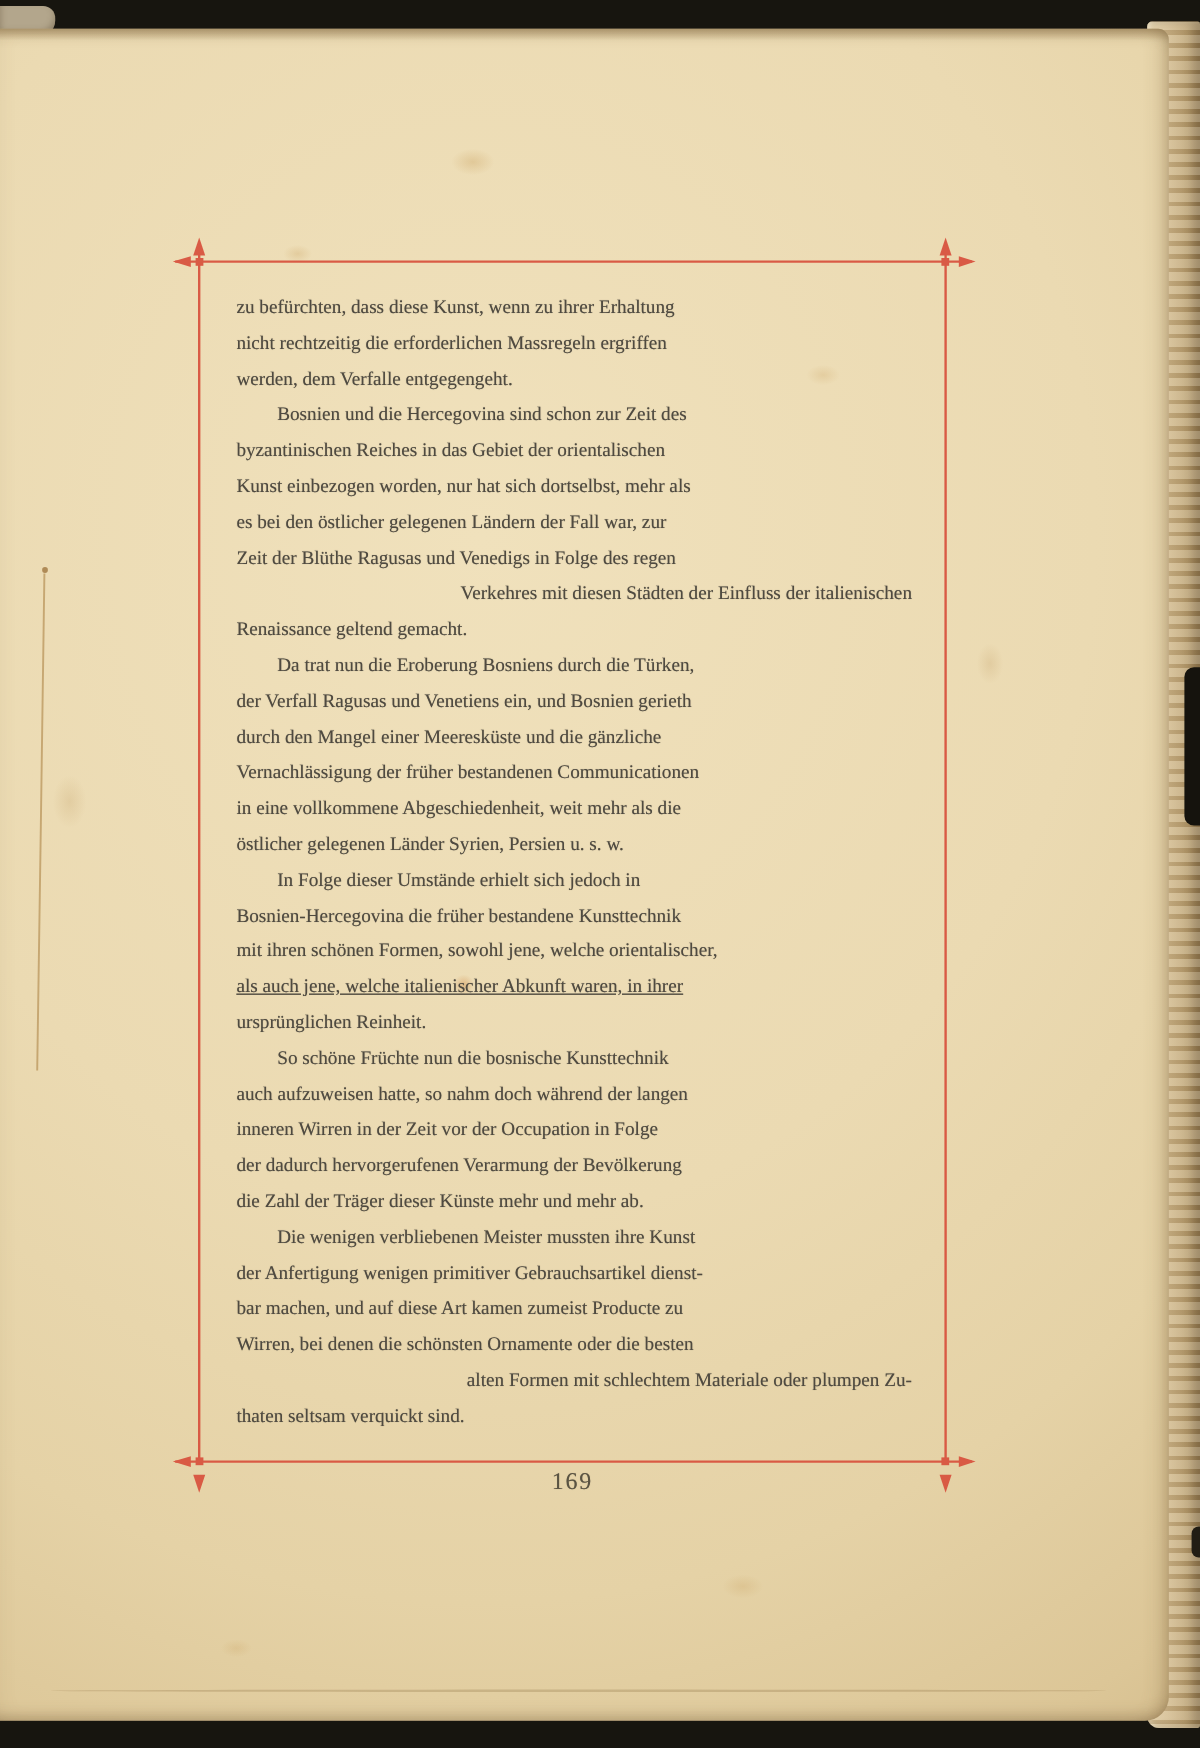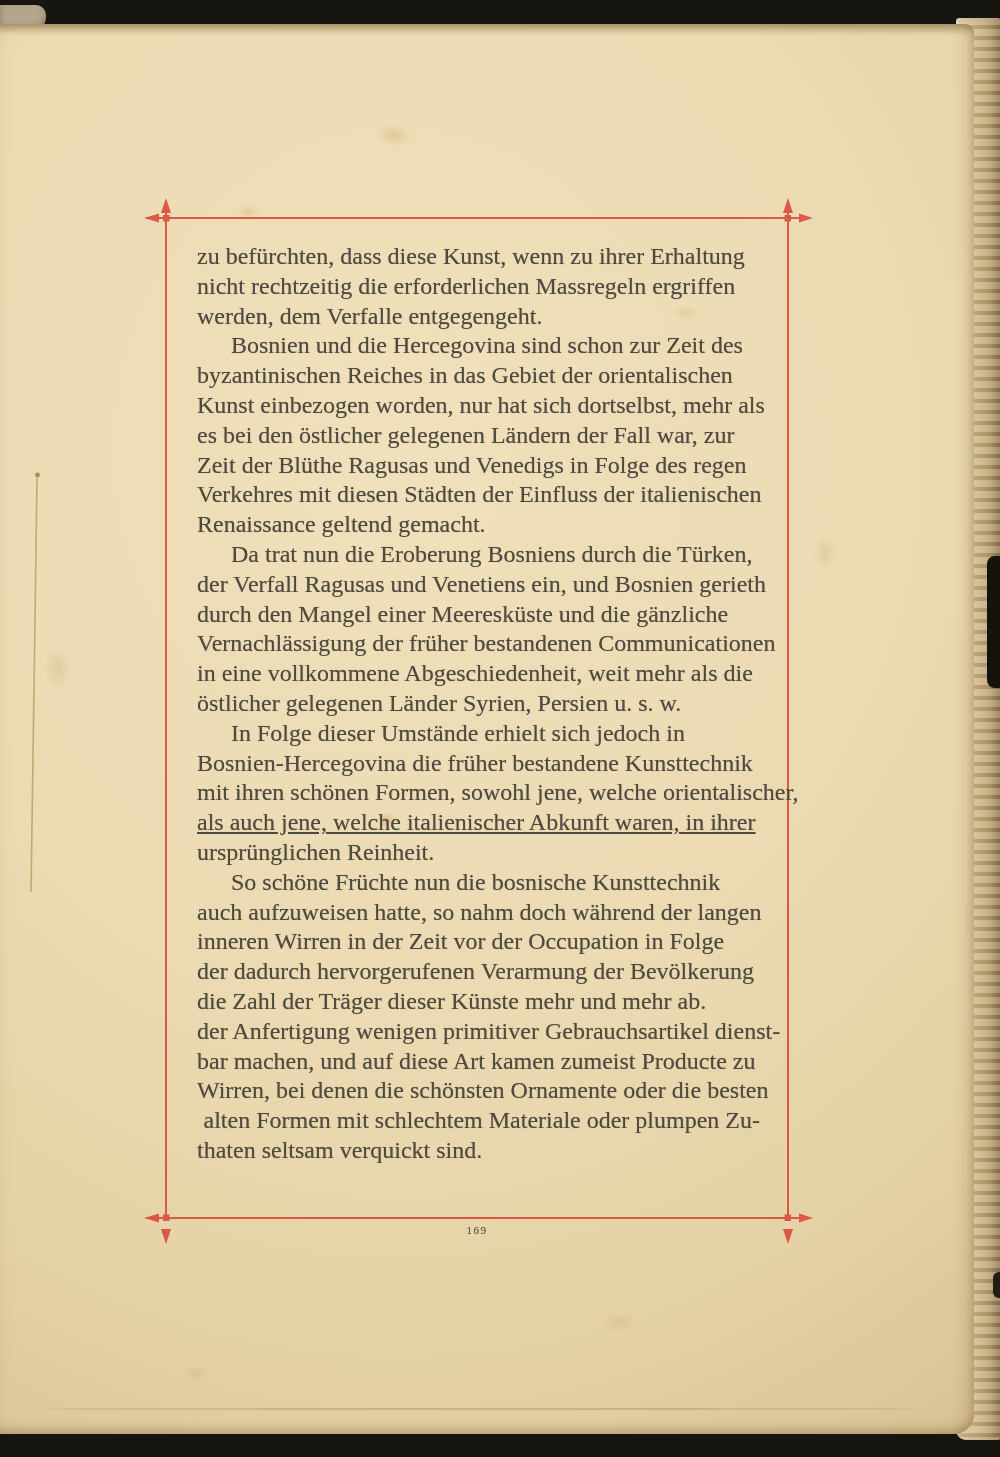--- a/index.html
+++ b/index.html
@@ -70,29 +70,29 @@
   .s5{left:58px;top:622px;width:28px;height:44px;background:radial-gradient(closest-side,rgba(185,145,85,.20),rgba(185,145,85,0));}
   .s6{left:616px;top:1288px;width:34px;height:20px;background:radial-gradient(closest-side,rgba(196,152,82,.22),rgba(196,152,82,0));}
   .s7{left:198px;top:1342px;width:26px;height:15px;background:radial-gradient(closest-side,rgba(196,152,82,.20),rgba(196,152,82,0));}
   .s8{left:828px;top:512px;width:22px;height:34px;background:radial-gradient(closest-side,rgba(185,145,85,.20),rgba(185,145,85,0));}
   
   .overlay{position:absolute;left:0;top:0;width:1000px;height:1457px;pointer-events:none;}
   
   .text-block{
     position:absolute;left:197px;top:242px;width:563px;
     color:var(--ink);
-    font-size:24px;line-height:29.8px;
+    font-size:16px;line-height:29.8px;
     text-shadow:0 0 .7px rgba(79,74,64,.55);
   }
   .paragraph{margin:0;padding:0;}
   .line{height:29.8px;white-space:nowrap;overflow:visible;}
   .line.indent{padding-left:34px;}
   .page-number{
     position:absolute;left:166px;top:1224px;width:622px;
-    text-align:center;font-size:11px;letter-spacing:1.5px;
+    text-align:center;font-size:20px;letter-spacing:1.5px;
     color:#5a5342;text-shadow:0 0 .6px rgba(90,83,66,.5);
   }
 </style>
 </head>
 <body>
 
 <div class="corner-blob"></div>
 
 <div class="page-edges">
   <div class="streaks"></div>
@@ -177,20 +177,21 @@
       <div class="line last">ursprünglichen Reinheit.</div>
     </div>
     <div class="paragraph">
       <div class="line indent" style="word-spacing: 0px;">So schöne Früchte nun die bosnische Kunsttechnik</div>
       <div class="line" style="word-spacing: 0px;">auch aufzuweisen hatte, so nahm doch während der langen</div>
       <div class="line" style="word-spacing: 0px;">inneren Wirren in der Zeit vor der Occupation in Folge</div>
       <div class="line" style="word-spacing: 0px;">der dadurch hervorgerufenen Verarmung der Bevölkerung</div>
       <div class="line last">die Zahl der Träger dieser Künste mehr und mehr ab.</div>
     </div>
     <div class="paragraph">
+      <div class="line indent" style="word-spacing: 0px;">Die wenigen verbliebenen Meister mussten ihre Kunst</div>
       <div class="line" style="word-spacing: 0px;">der Anfertigung wenigen primitiver Gebrauchsartikel dienst-</div>
       <div class="line" style="word-spacing: 0px;">bar machen, und auf diese Art kamen zumeist Producte zu</div>
       <div class="line" style="word-spacing: 0px;">Wirren, bei denen die schönsten Ornamente oder die besten</div>
       <div class="line" style="word-spacing: 0px; text-align: right;">alten Formen mit schlechtem Materiale oder plumpen Zu-</div>
       <div class="line last">thaten seltsam verquickt sind.</div>
     </div>
   </div>
 
 <div class="page-number">169</div>
 

